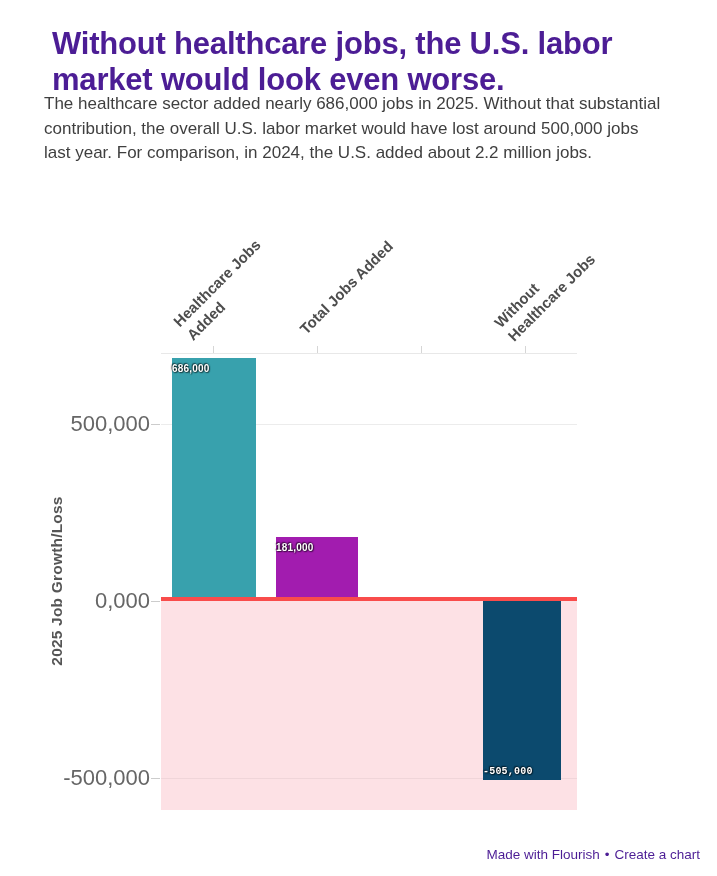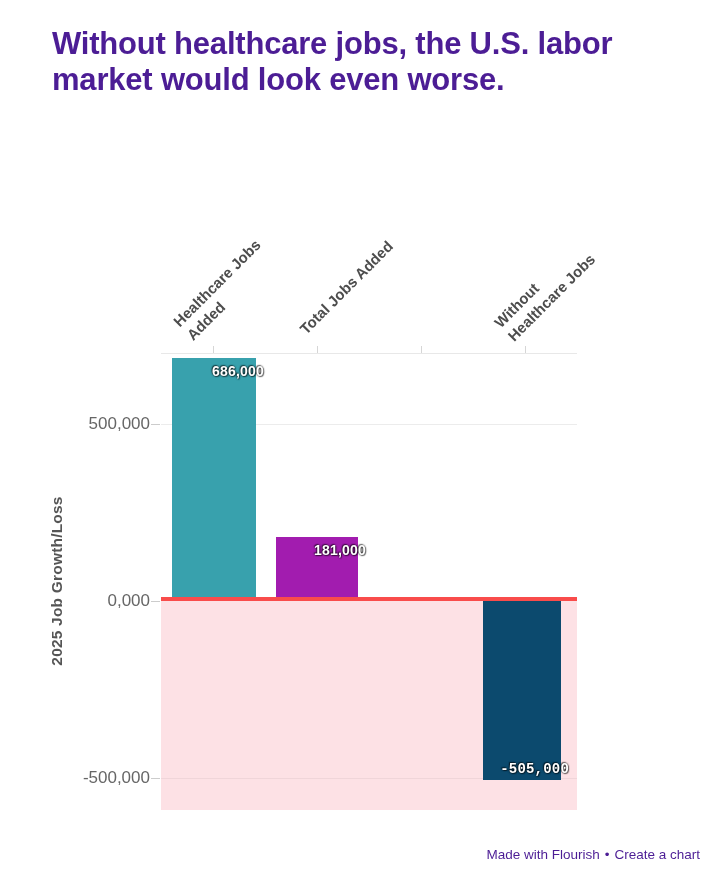--- a/index.html
+++ b/index.html
@@ -13,50 +13,51 @@
   }
   .desc{
     position:absolute;left:44px;top:92px;width:625px;margin:0;
     font-size:17px;line-height:24.5px;color:#3f3f3f;
   }
   .abs{position:absolute;}
   .axis-line{background:#e8e8e8;}
   .cat-tick{background:#d6d6d6;}
   .ytick-dash{background:#cccccc;}
   .ytick-label{
-    font-size:17px;color:#666;text-align:right;line-height:18px;
+    font-size:22px;color:#666;text-align:right;line-height:18px;
   }
   .y-axis-title{
     position:absolute;left:57px;top:581px;transform:translate(-50%,-50%) rotate(-90deg);
     white-space:nowrap;font-size:15.5px;font-weight:700;color:#555;letter-spacing:0.2px;
   }
   .cat-label{
     position:absolute;transform:rotate(-45deg);transform-origin:left bottom;
     font-size:15px;font-weight:700;color:#4d4d4d;line-height:19px;white-space:nowrap;
   }
   .bar{position:absolute;}
   .bar-value{
-    position:absolute;left:8px;width:100%;text-align:right;
-    font-size:14px;font-weight:700;color:#ffffff;letter-spacing:0.2px;
+    position:absolute;left:0;width:100%;text-align:left;
+    font-size:10px;font-weight:700;color:#ffffff;letter-spacing:0.2px;
     text-shadow:0 0 2px rgba(0,0,0,.55),0 0 2px rgba(0,0,0,.55),
                 1px 1px 1px rgba(0,0,0,.45),-1px -1px 1px rgba(0,0,0,.45);
   }
   .footer{
     position:absolute;right:17px;top:847px;font-size:13.5px;color:#4c1d95;
   }
   .footer .link{cursor:pointer;}
   .footer .sep{margin:0 5px;}
 </style>
 </head>
 <body>
 
 <div class="page">
 
   <h1 class="title">Without healthcare jobs, the U.S. labor market would look even worse.</h1>
 
+  <p class="desc">The healthcare sector added nearly 686,000 jobs in 2025. Without that substantial contribution, the overall U.S. labor market would have lost around 500,000 jobs last year. For comparison, in 2024, the U.S. added about 2.2 million jobs.</p>
 
   <div class="abs" id="plot" style="left:0;top:0;width:717px;height:876px;">
       <div class="abs " style="left: 161px; top: 601px; width: 416px; height: 209px; background: rgb(253, 225, 229);"></div>
       <div class="abs " style="left: 161px; top: 424px; width: 416px; height: 1px; background: rgb(236, 236, 236);"></div>
       <div class="abs ytick-dash" style="left: 151px; top: 424px; width: 9px; height: 1px;"></div>
       <div class="abs ytick-label" style="left: 60px; top: 415px; width: 90px;">500,000</div>
       <div class="abs ytick-dash" style="left: 151px; top: 601px; width: 9px; height: 1px;"></div>
       <div class="abs ytick-label" style="left: 60px; top: 592px; width: 90px;">0,000</div>
       <div class="abs " style="left: 161px; top: 778px; width: 416px; height: 1px; background: rgba(0, 0, 0, 0.05);"></div>
       <div class="abs ytick-dash" style="left: 151px; top: 778px; width: 9px; height: 1px;"></div>

